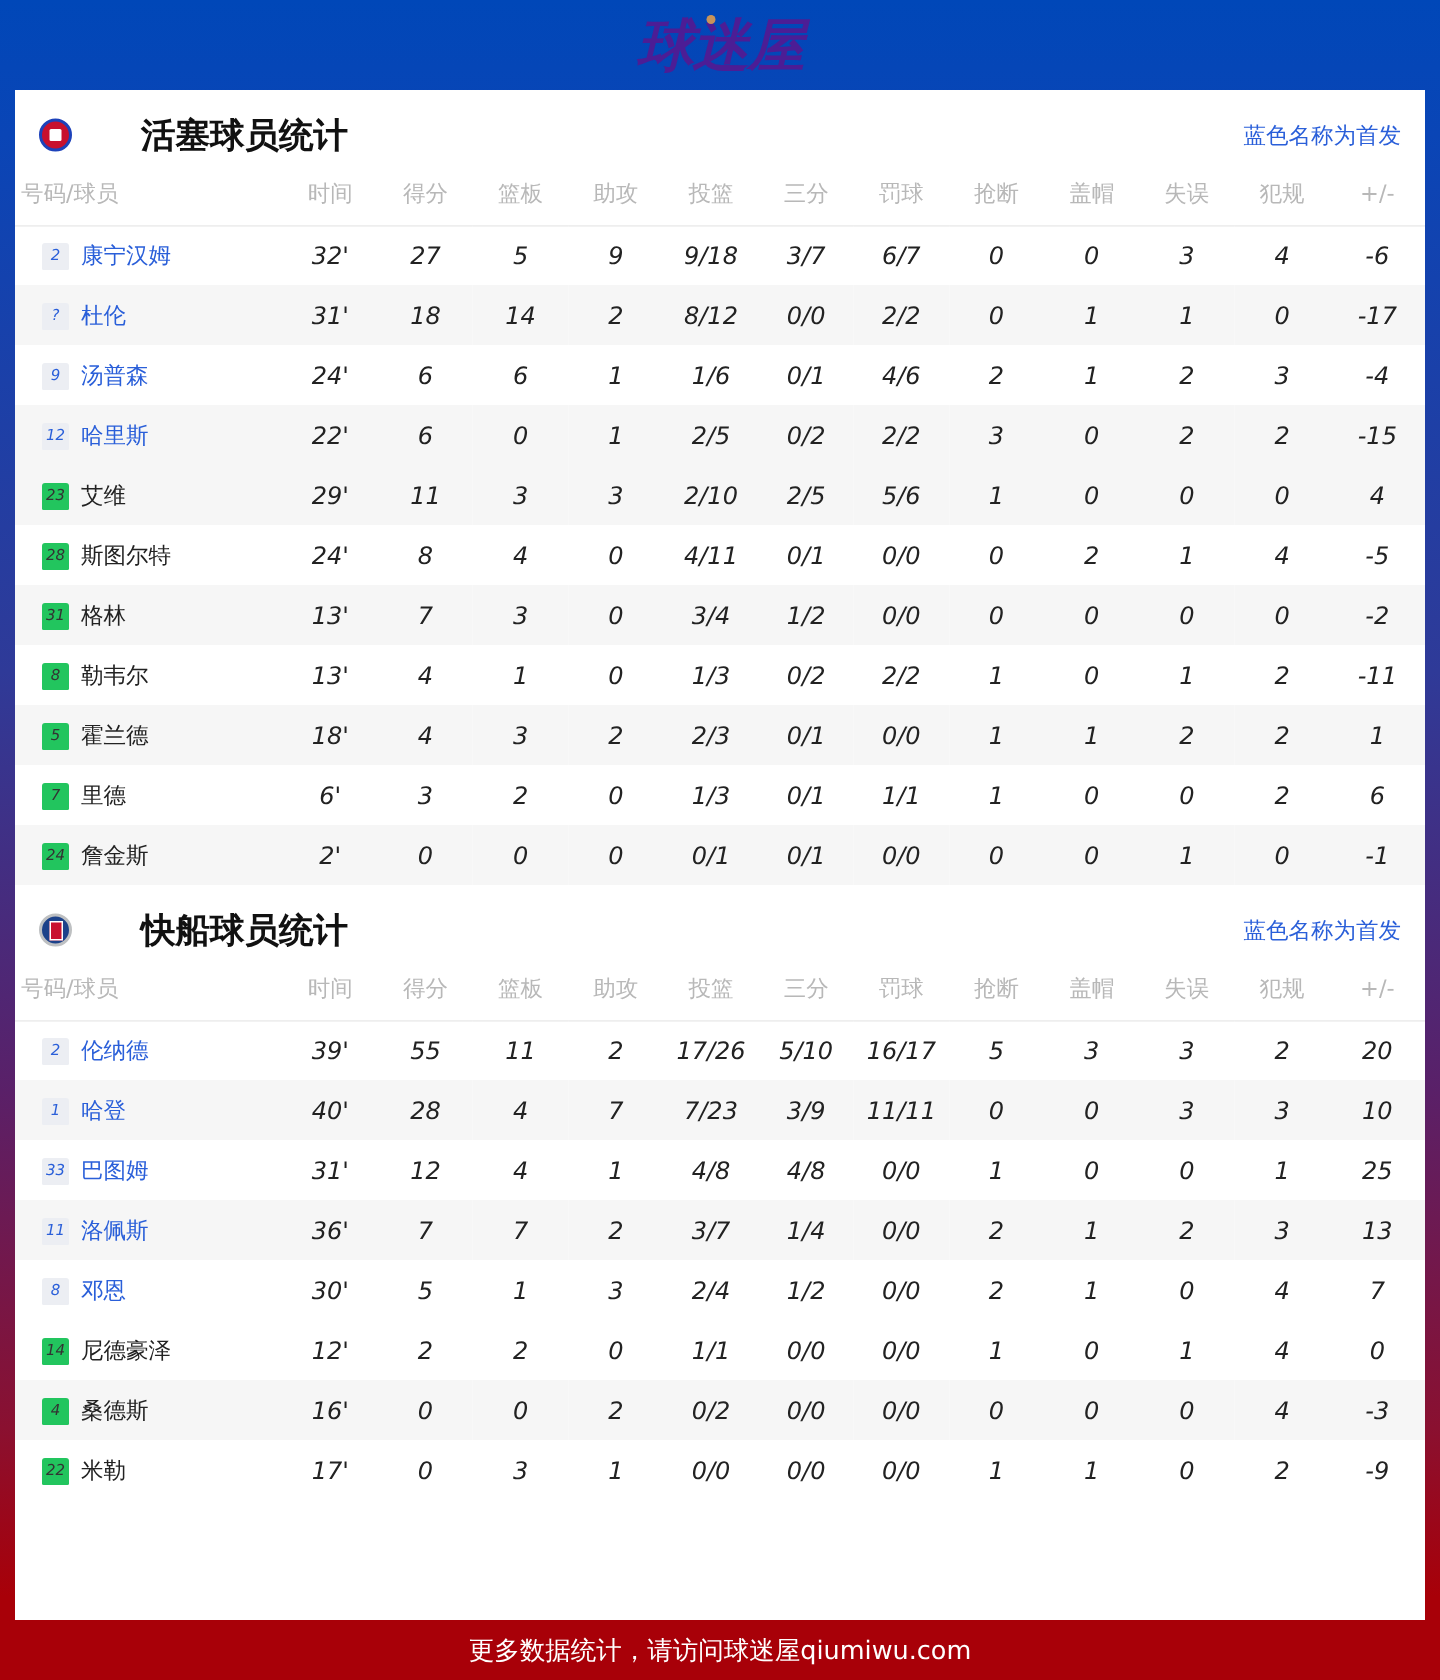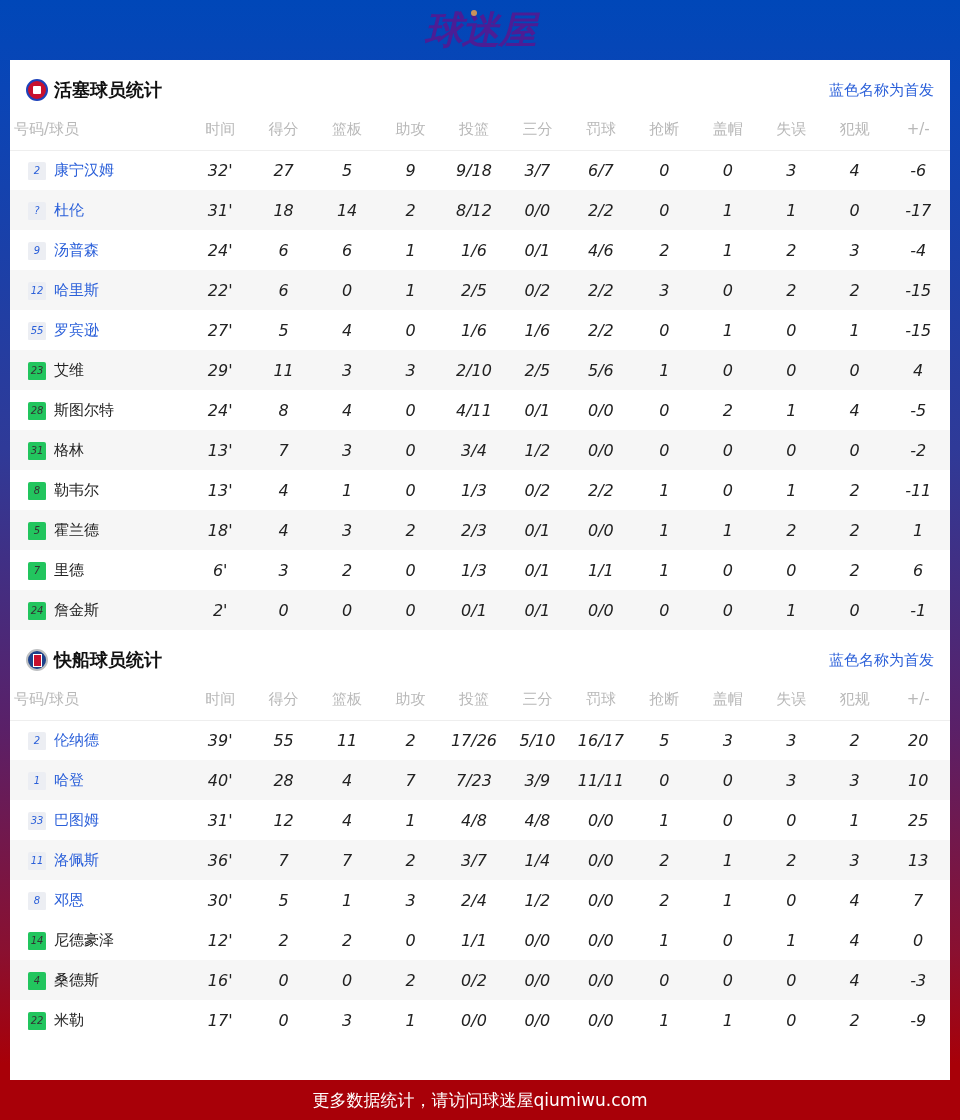--- a/index.html
+++ b/index.html
@@ -30,21 +30,21 @@
     padding: 0 16px 0 16px;
   }
   .team-title { display: flex; align-items: center; gap: 6px; }
   .team-logo {
     width: 22px; height: 22px; border-radius: 50%; display: inline-flex; align-items: center; justify-content: center;
   }
   .logo-det { background: #c8102e; border: 2px solid #1d42ba; }
   .logo-det::after { content: ""; width: 8px; height: 8px; background: #fff; border-radius: 1px; }
   .logo-lac { background: #1d428a; border: 2px solid #bec0c2; }
   .logo-lac::after { content: ""; width: 7px; height: 11px; background: #c8102e; border: 1px solid #fff; }
-  .team-name { font-size: 18px; color: #111; font-weight: bold; font-family: "DejaVu Sans", sans-serif; }
+  .team-name { font-size: 23px; color: #111; font-weight: bold; font-family: "DejaVu Sans", sans-serif; margin-left: 40px; }
   .legend { font-size: 15px; color: #2a5fd9; font-family: "DejaVu Sans", sans-serif; }
   table { width: 940px; border-collapse: collapse; table-layout: fixed; }
   th {
     height: 30px; font-weight: normal; font-size: 15px; color: #b8b8b8; text-align: center;
     vertical-align: top; padding-top: 0; border-bottom: 1px solid #eeeeee;
     font-family: "DejaVu Sans", sans-serif;
   }
   th.player-col { text-align: left; padding-left: 4px; }
   td {
     height: 40px; text-align: center; font-size: 16px; color: #222; font-style: italic;
@@ -175,35 +175,20 @@
               <td>1</td>
               <td>2/5</td>
               <td>0/2</td>
               <td>2/2</td>
               <td>3</td>
               <td>0</td>
               <td>2</td>
               <td>2</td>
               <td>-15</td>
             </tr>
-            <tr class="starter">
-              <td class="player-cell"><span class="jersey">55</span><span class="pname">罗宾逊</span></td>
-              <td>27'</td>
-              <td>5</td>
-              <td>4</td>
-              <td>0</td>
-              <td>1/6</td>
-              <td>1/6</td>
-              <td>2/2</td>
-              <td>0</td>
-              <td>1</td>
-              <td>0</td>
-              <td>1</td>
-              <td>-15</td>
-            </tr>
             <tr class="alt ">
               <td class="player-cell"><span class="jersey">23</span><span class="pname">艾维</span></td>
               <td>29'</td>
               <td>11</td>
               <td>3</td>
               <td>3</td>
               <td>2/10</td>
               <td>2/5</td>
               <td>5/6</td>
               <td>1</td>

